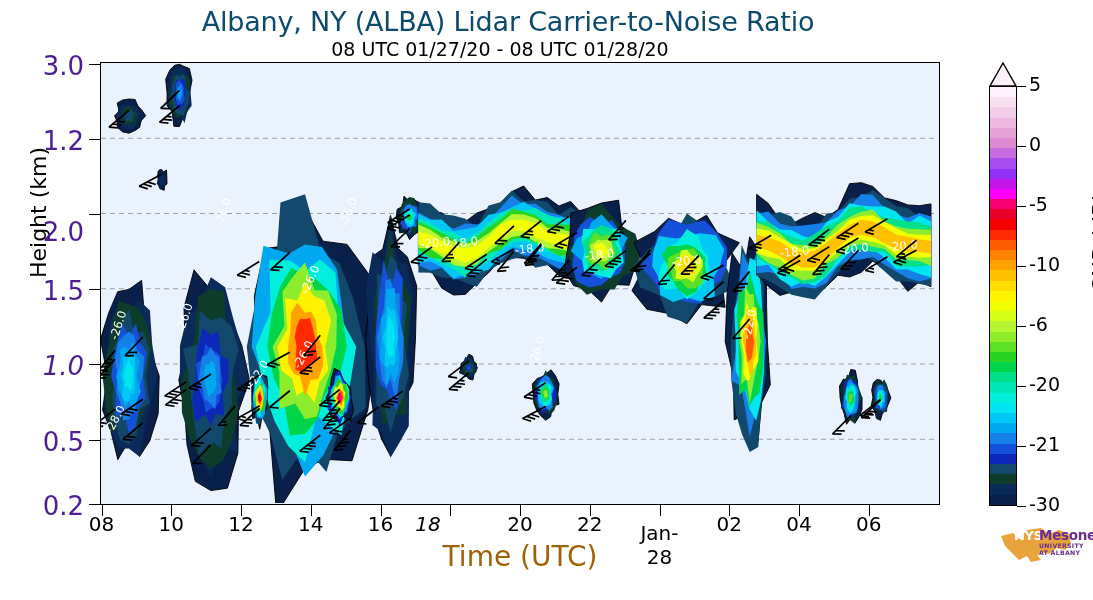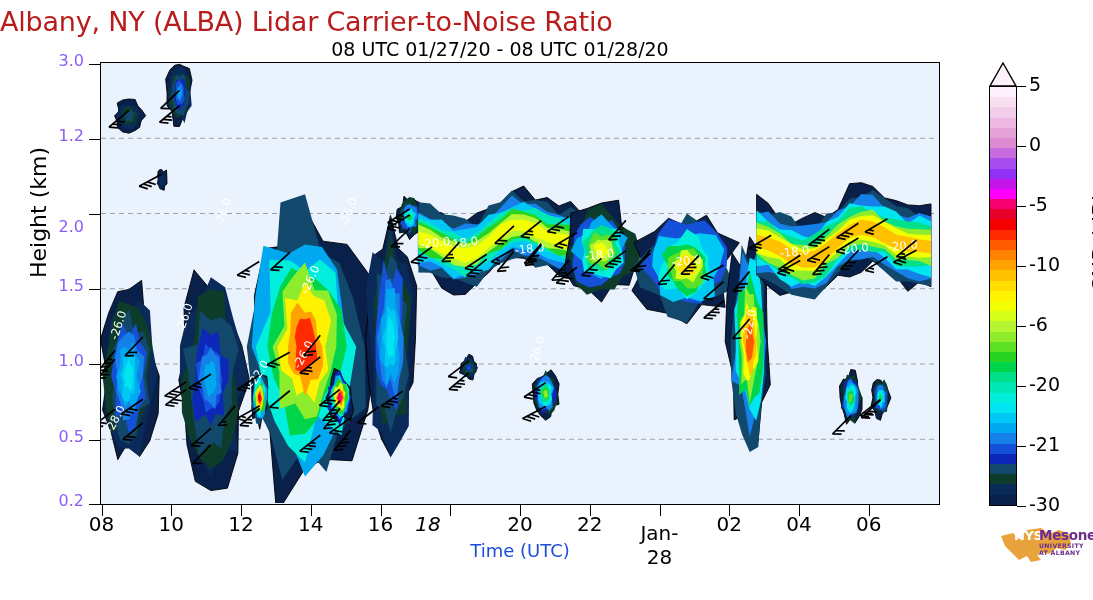--- a/index.html
+++ b/index.html
@@ -9,54 +9,54 @@
     width: 1093px; height: 600px;
     background: #ffffff;
     font-family: "DejaVu Sans", sans-serif;
     overflow: hidden;
     position: relative;
   }
   #root { position:absolute; left:0; top:0; width:1093px; height:600px; }
 
   
   .title-main {
-    position:absolute; left:0; top:6px; width:1000px;
-    font-size:27px; color:#b91c1c;
+    position:absolute; left:8px; top:6px; width:1000px;
+    text-align:center; font-size:27px; color:#0c4a6e;
     font-family:"DejaVu Sans", sans-serif; letter-spacing:-0.2px;
   }
   .title-sub {
     position:absolute; left:0; top:38px; width:1000px;
     text-align:center; font-size:19px; color:#000;
   }
 
   
   .ylabel {
     position:absolute; left:-62px; top:200px; width:200px;
     text-align:center; font-size:22px; color:#000;
     transform: rotate(-90deg); transform-origin:center center;
   }
   .xlabel {
     position:absolute; left:100px; top:540px; width:840px;
-    text-align:center; font-size:18px; color:#1d4ed8;
+    text-align:center; font-size:28px; color:#a16207;
   }
 
   
   #plot {
     position:absolute; left:100px; top:62px; width:840px; height:443px;
     background:#eaf2fd;
     border:1.6px solid #000;
     overflow:hidden;
   }
   #plotsvg { position:absolute; left:0; top:0; }
 
   
   .ytick { position:absolute; left:89px; width:11px; height:0;
            border-top:1.6px solid #000; }
   .ytl { position:absolute; left:14px; width:70px; text-align:right;
-         font-size:16px; color:#8b5cf6; }
+         font-size:26px; color:#4c1d95; }
   .xtick { position:absolute; top:505px; width:0; height:11px;
            border-left:1.6px solid #000; }
   .xtl { position:absolute; top:512px; width:60px; text-align:center;
          font-size:20px; color:#000; }
   .xtl.lower { top:521px; }
 
   
   #cbar { position:absolute; left:989px; top:86px; width:28px; height:420px;
           border:1.4px solid #000; overflow:hidden; }
   #cbar .band { width:100%; }
@@ -793,21 +793,21 @@
   <div id="axes-decor">
       <div class="ytick" style="top: 63.5px;"></div>
       <div class="ytl" style="top: 50.5px;">3.0</div>
       <div class="ytick" style="top: 138.74px;"></div>
       <div class="ytl" style="top: 125.74px;">1.2</div>
       <div class="ytick" style="top: 213.98px;"></div>
       <div class="ytl" style="top: 200.98px; margin-top: 16px;">2.0</div>
       <div class="ytick" style="top: 289.22px;"></div>
       <div class="ytl" style="top: 276.22px;">1.5</div>
       <div class="ytick" style="top: 364.46px;"></div>
-      <div class="ytl" style="top: 351.46px;">1.0</div>
+      <div class="ytl" style="top: 351.46px; font-style: italic;">1.0</div>
       <div class="ytick" style="top: 439.7px;"></div>
       <div class="ytl" style="top: 426.7px;">0.5</div>
       <div class="ytick" style="top: 503.5px;"></div>
       <div class="ytl" style="top: 490.5px;">0.2</div>
       <div class="xtick" style="left: 101.5px;"></div>
       <div class="xtl" style="left: 71.5px;">08</div>
       <div class="xtick" style="left: 171.25px;"></div>
       <div class="xtl" style="left: 141.25px;">10</div>
       <div class="xtick" style="left: 241px;"></div>
       <div class="xtl" style="left: 211px;">12</div>

